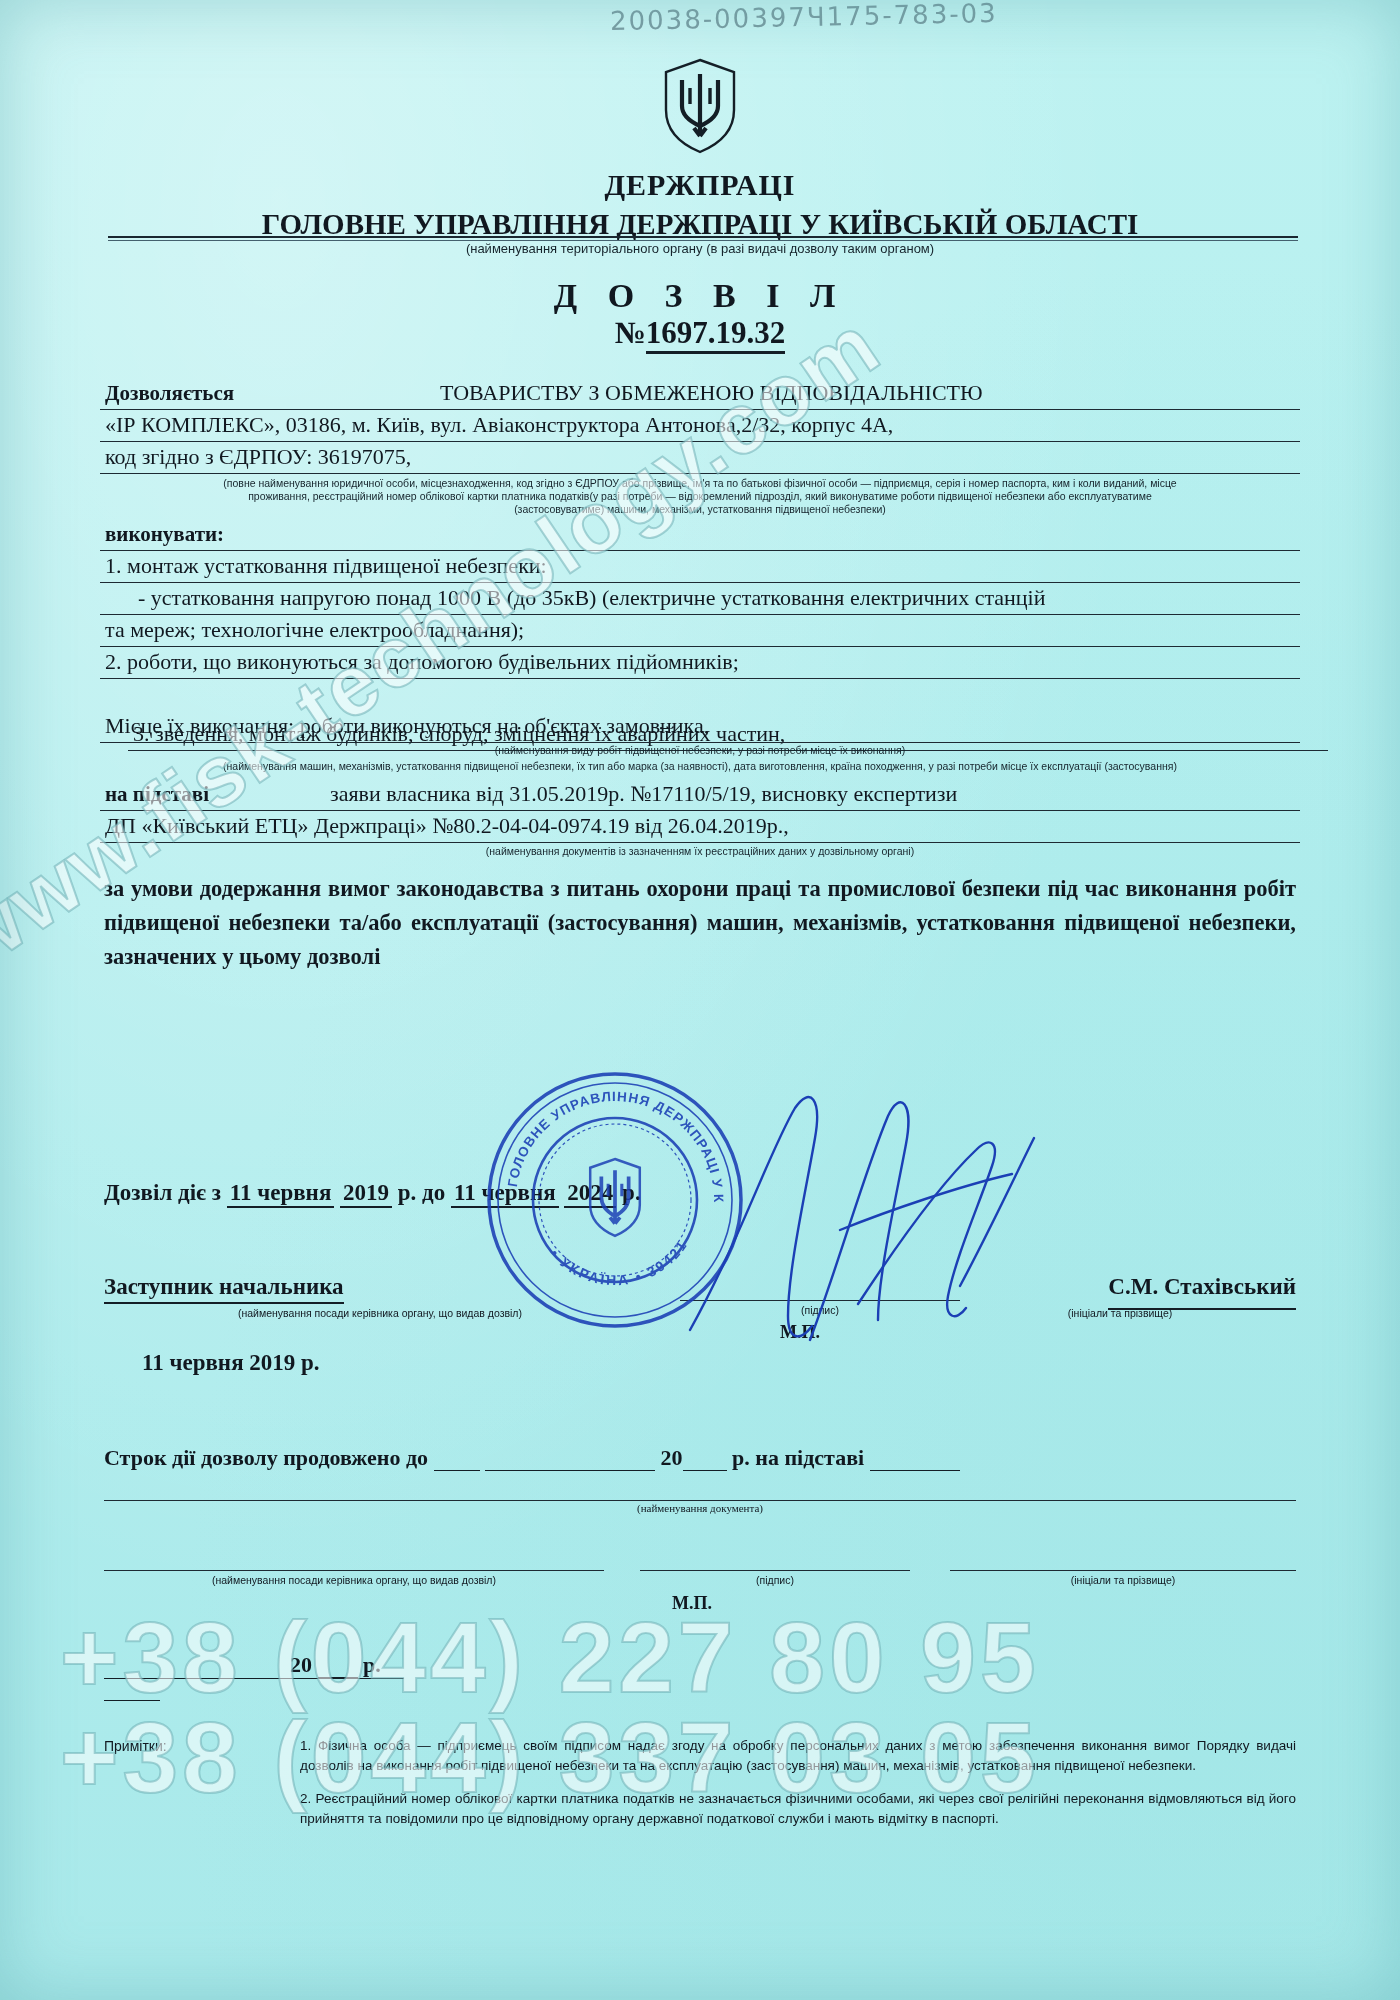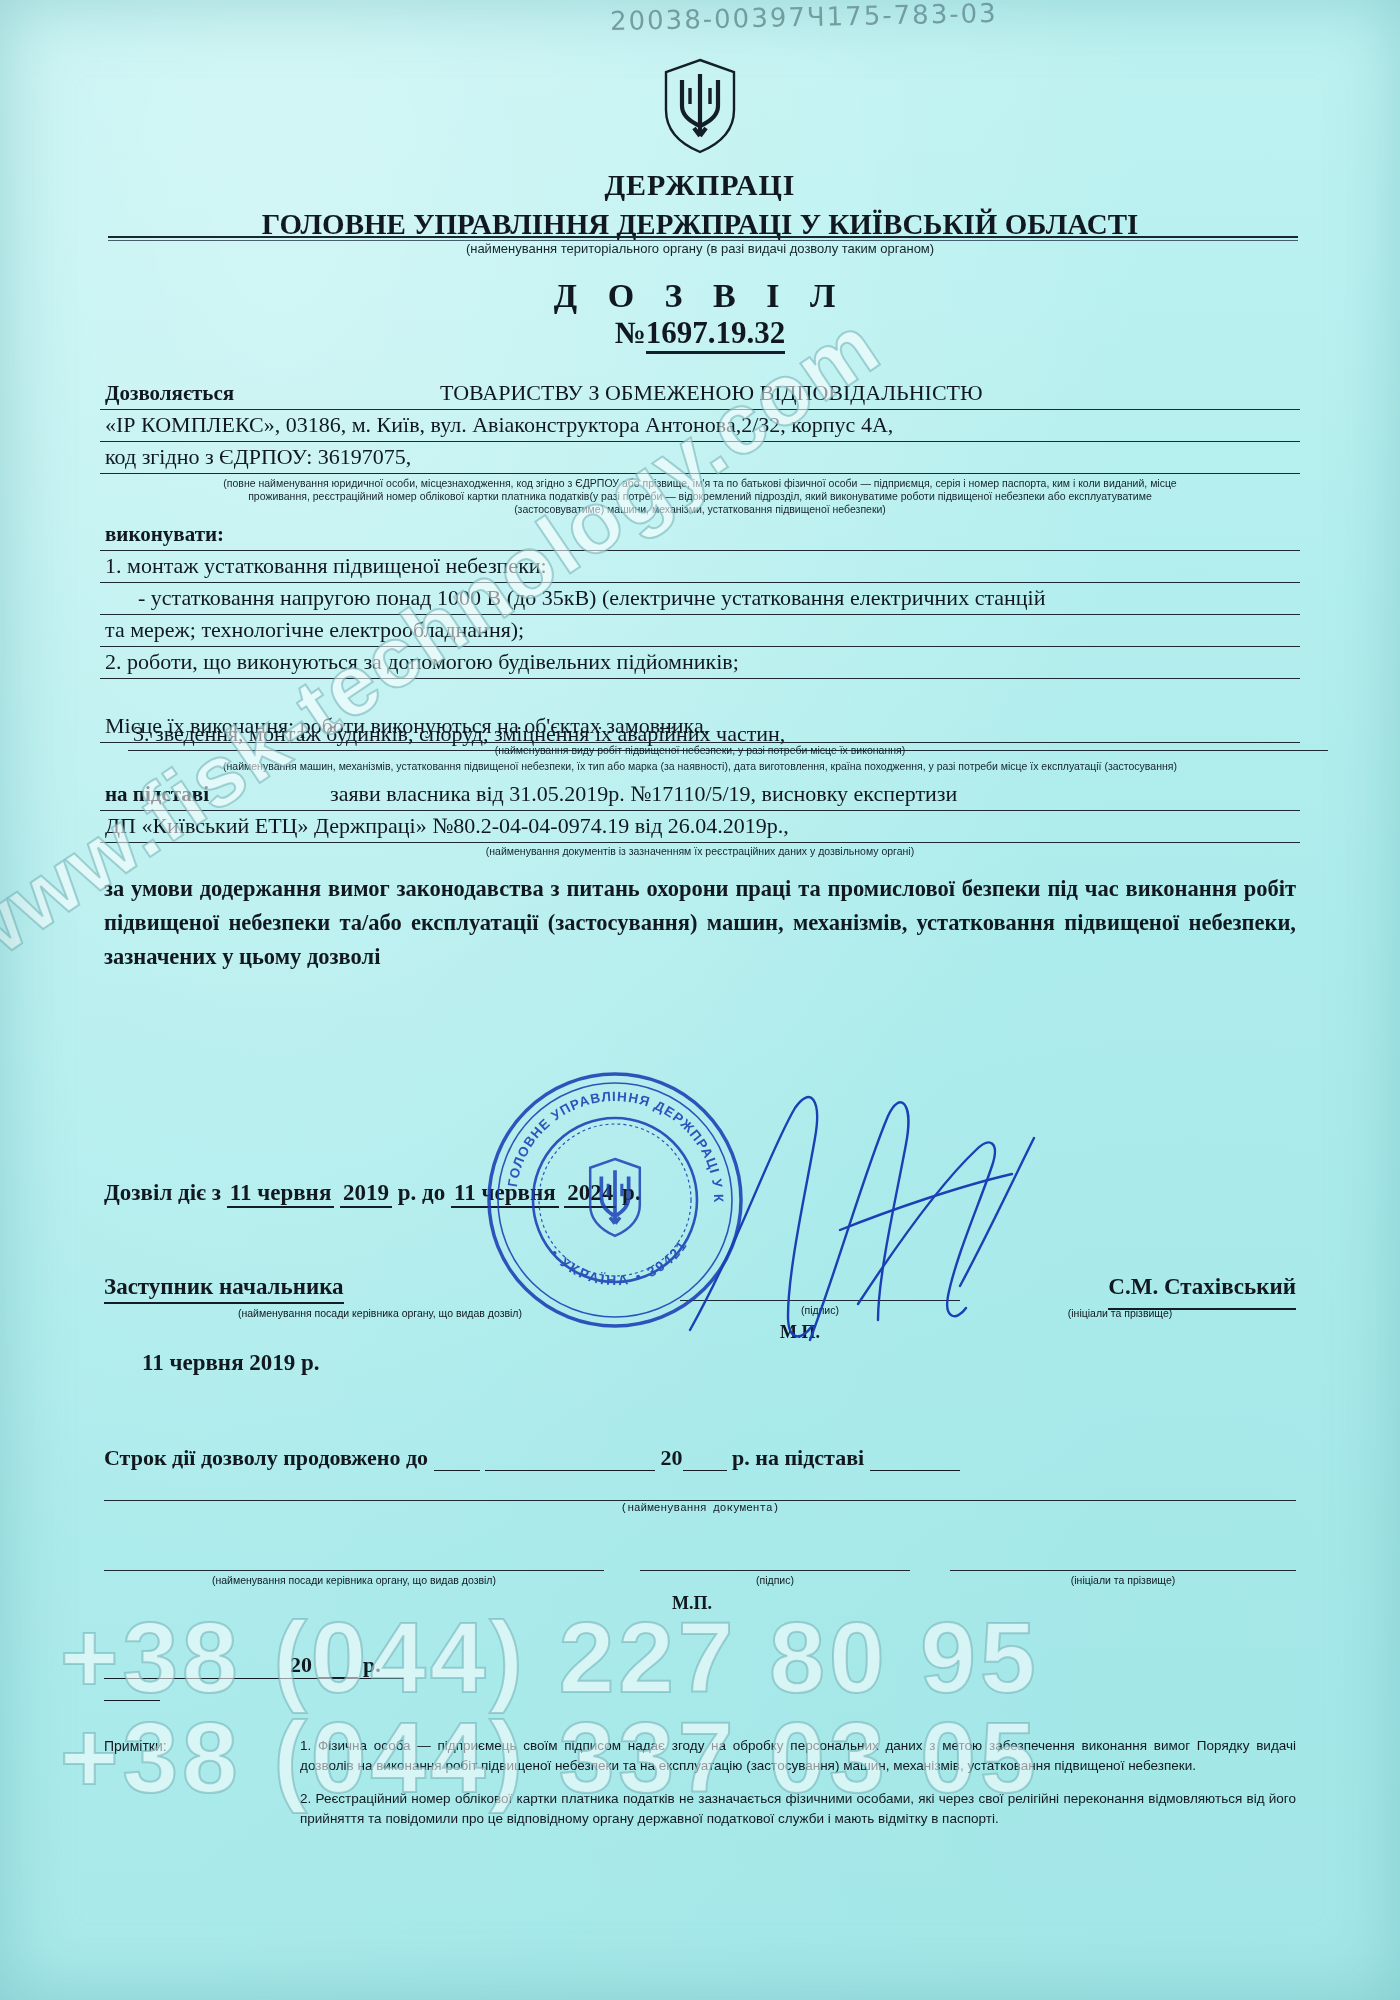--- a/index.html
+++ b/index.html
@@ -275,21 +275,21 @@
     top: 1500px;
     width: 1192px;
     border-bottom: 1.6px solid #1d2a33;
   }
   .ext-cap {
     position: absolute;
     left: 0;
     top: 1502px;
     width: 1200px;
     text-align: center;
-    font-family: Liberation Mono, monospace;
+    font-family: Liberation Serif, serif;
     font-size: 11px;
   }
 
   
   .bot-line {
     position: absolute;
     top: 1570px;
     border-bottom: 1.6px solid #1d2a33;
   }
   .bot-cap {

